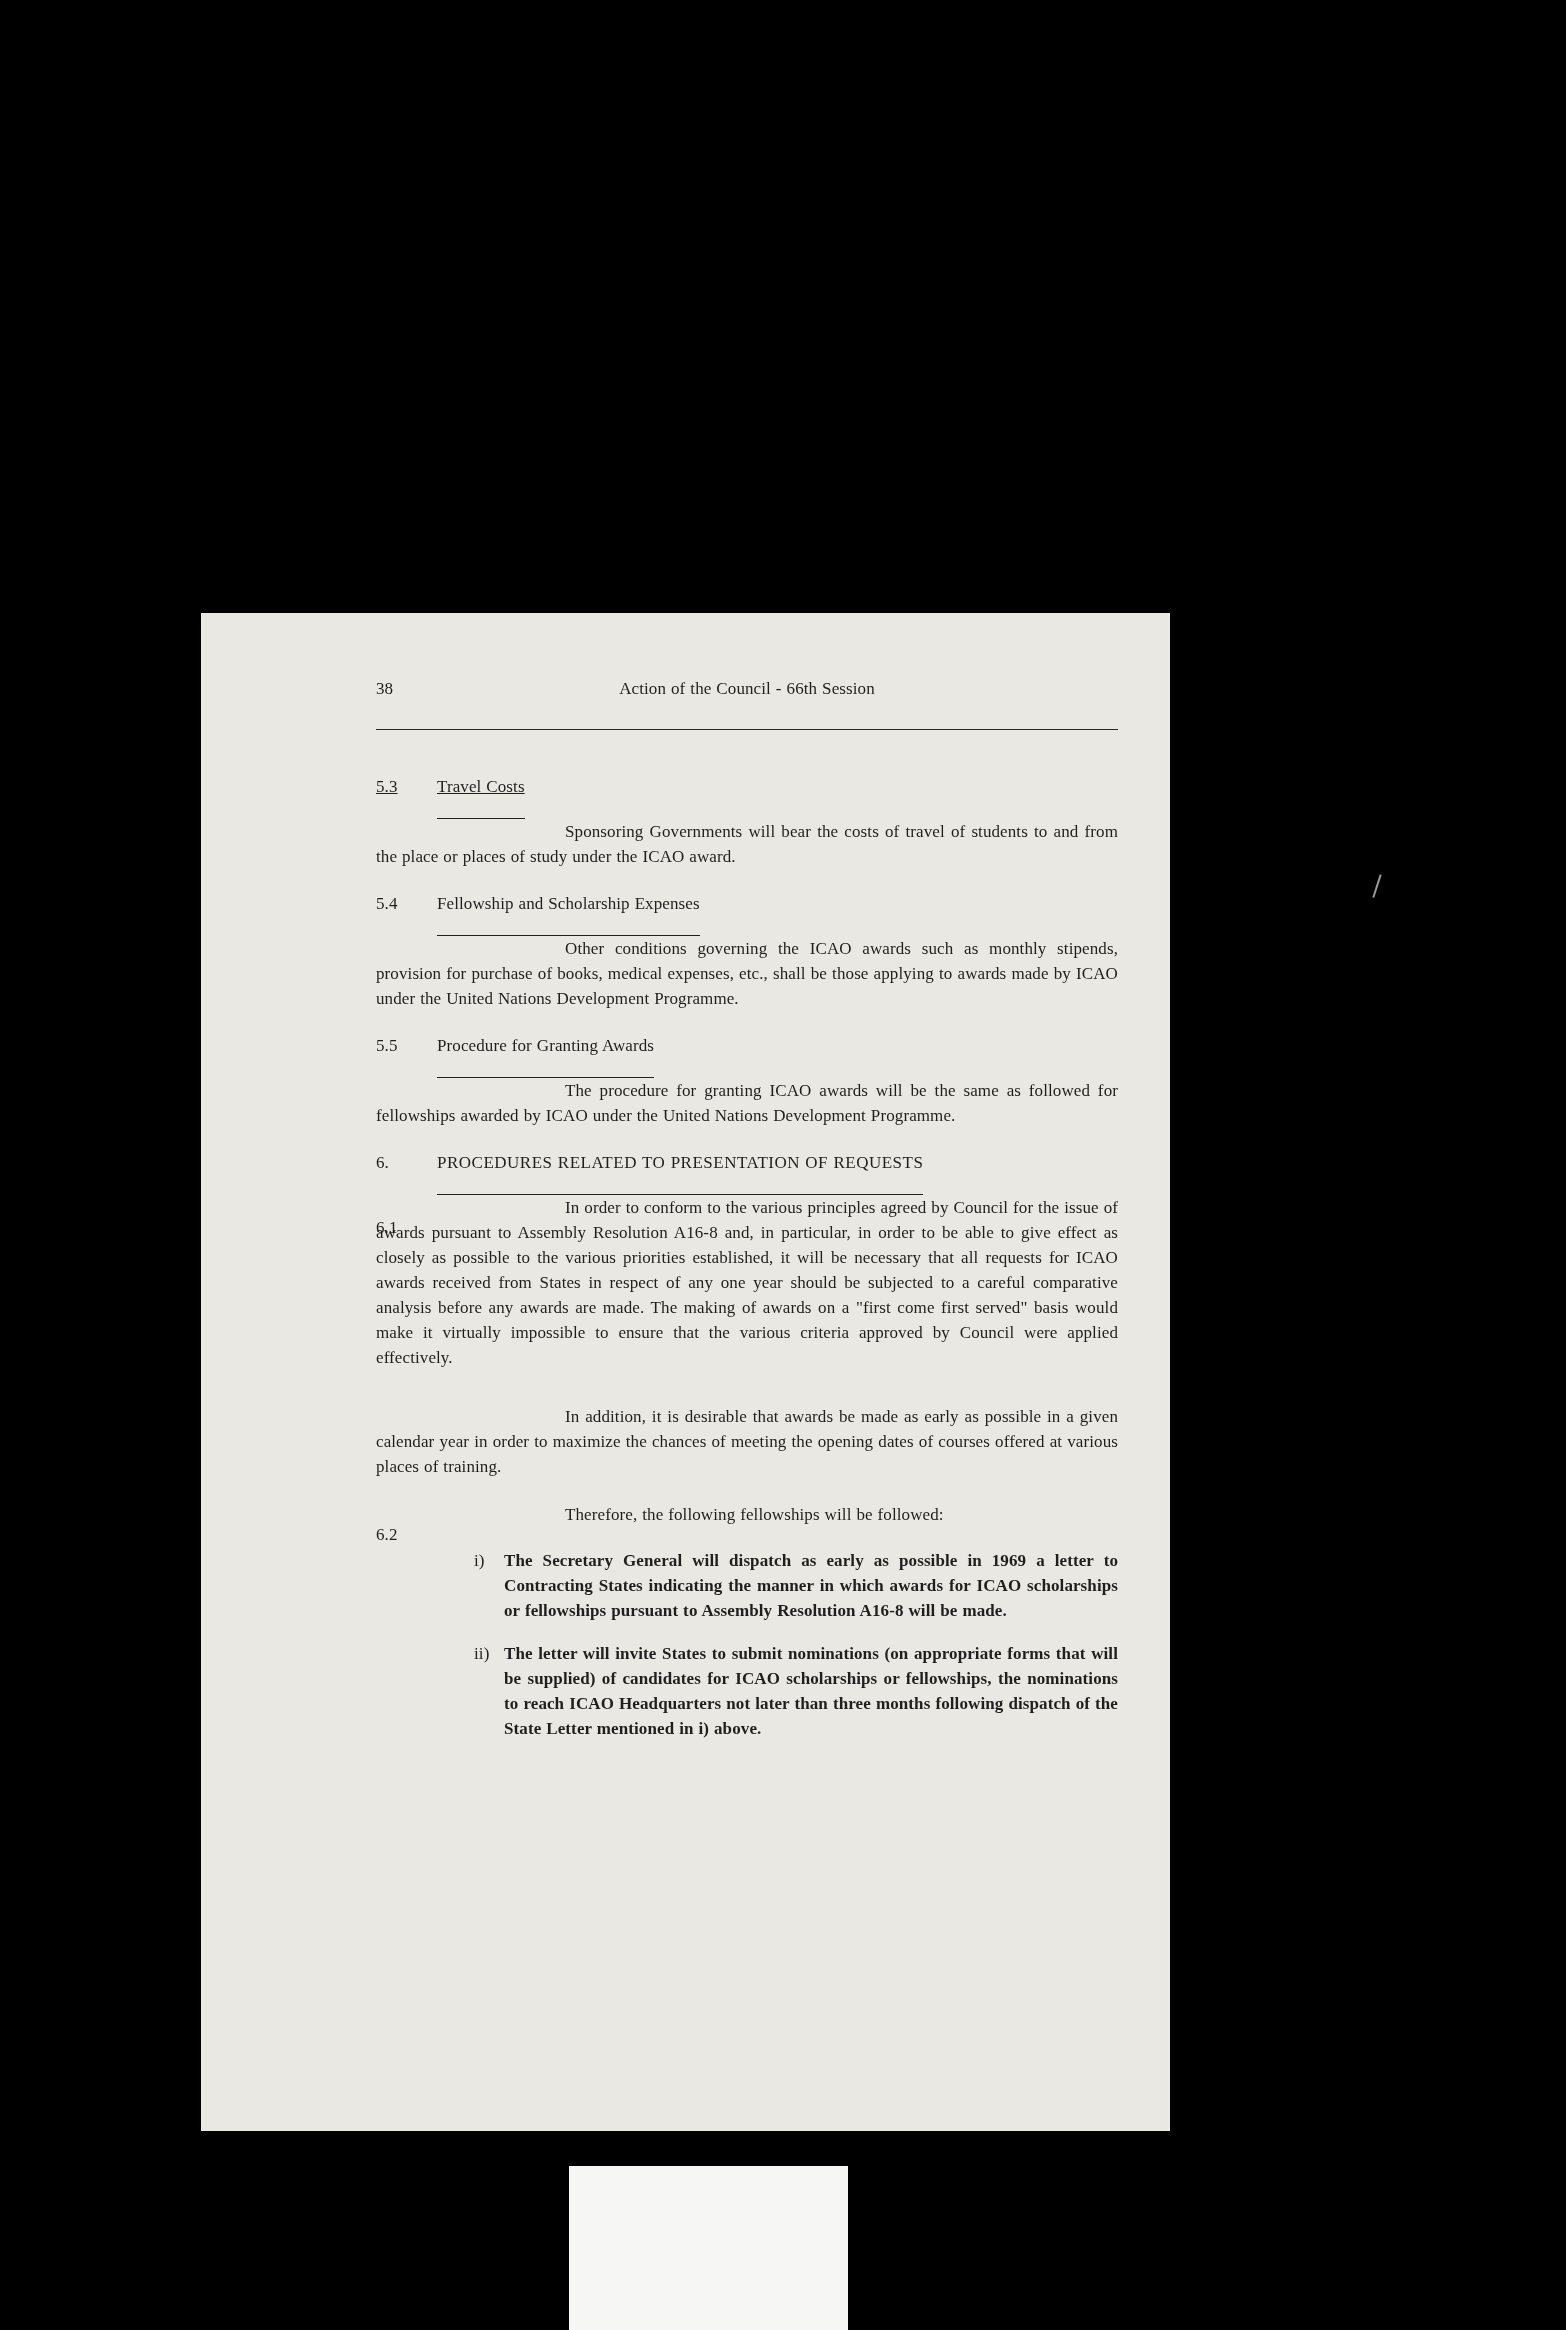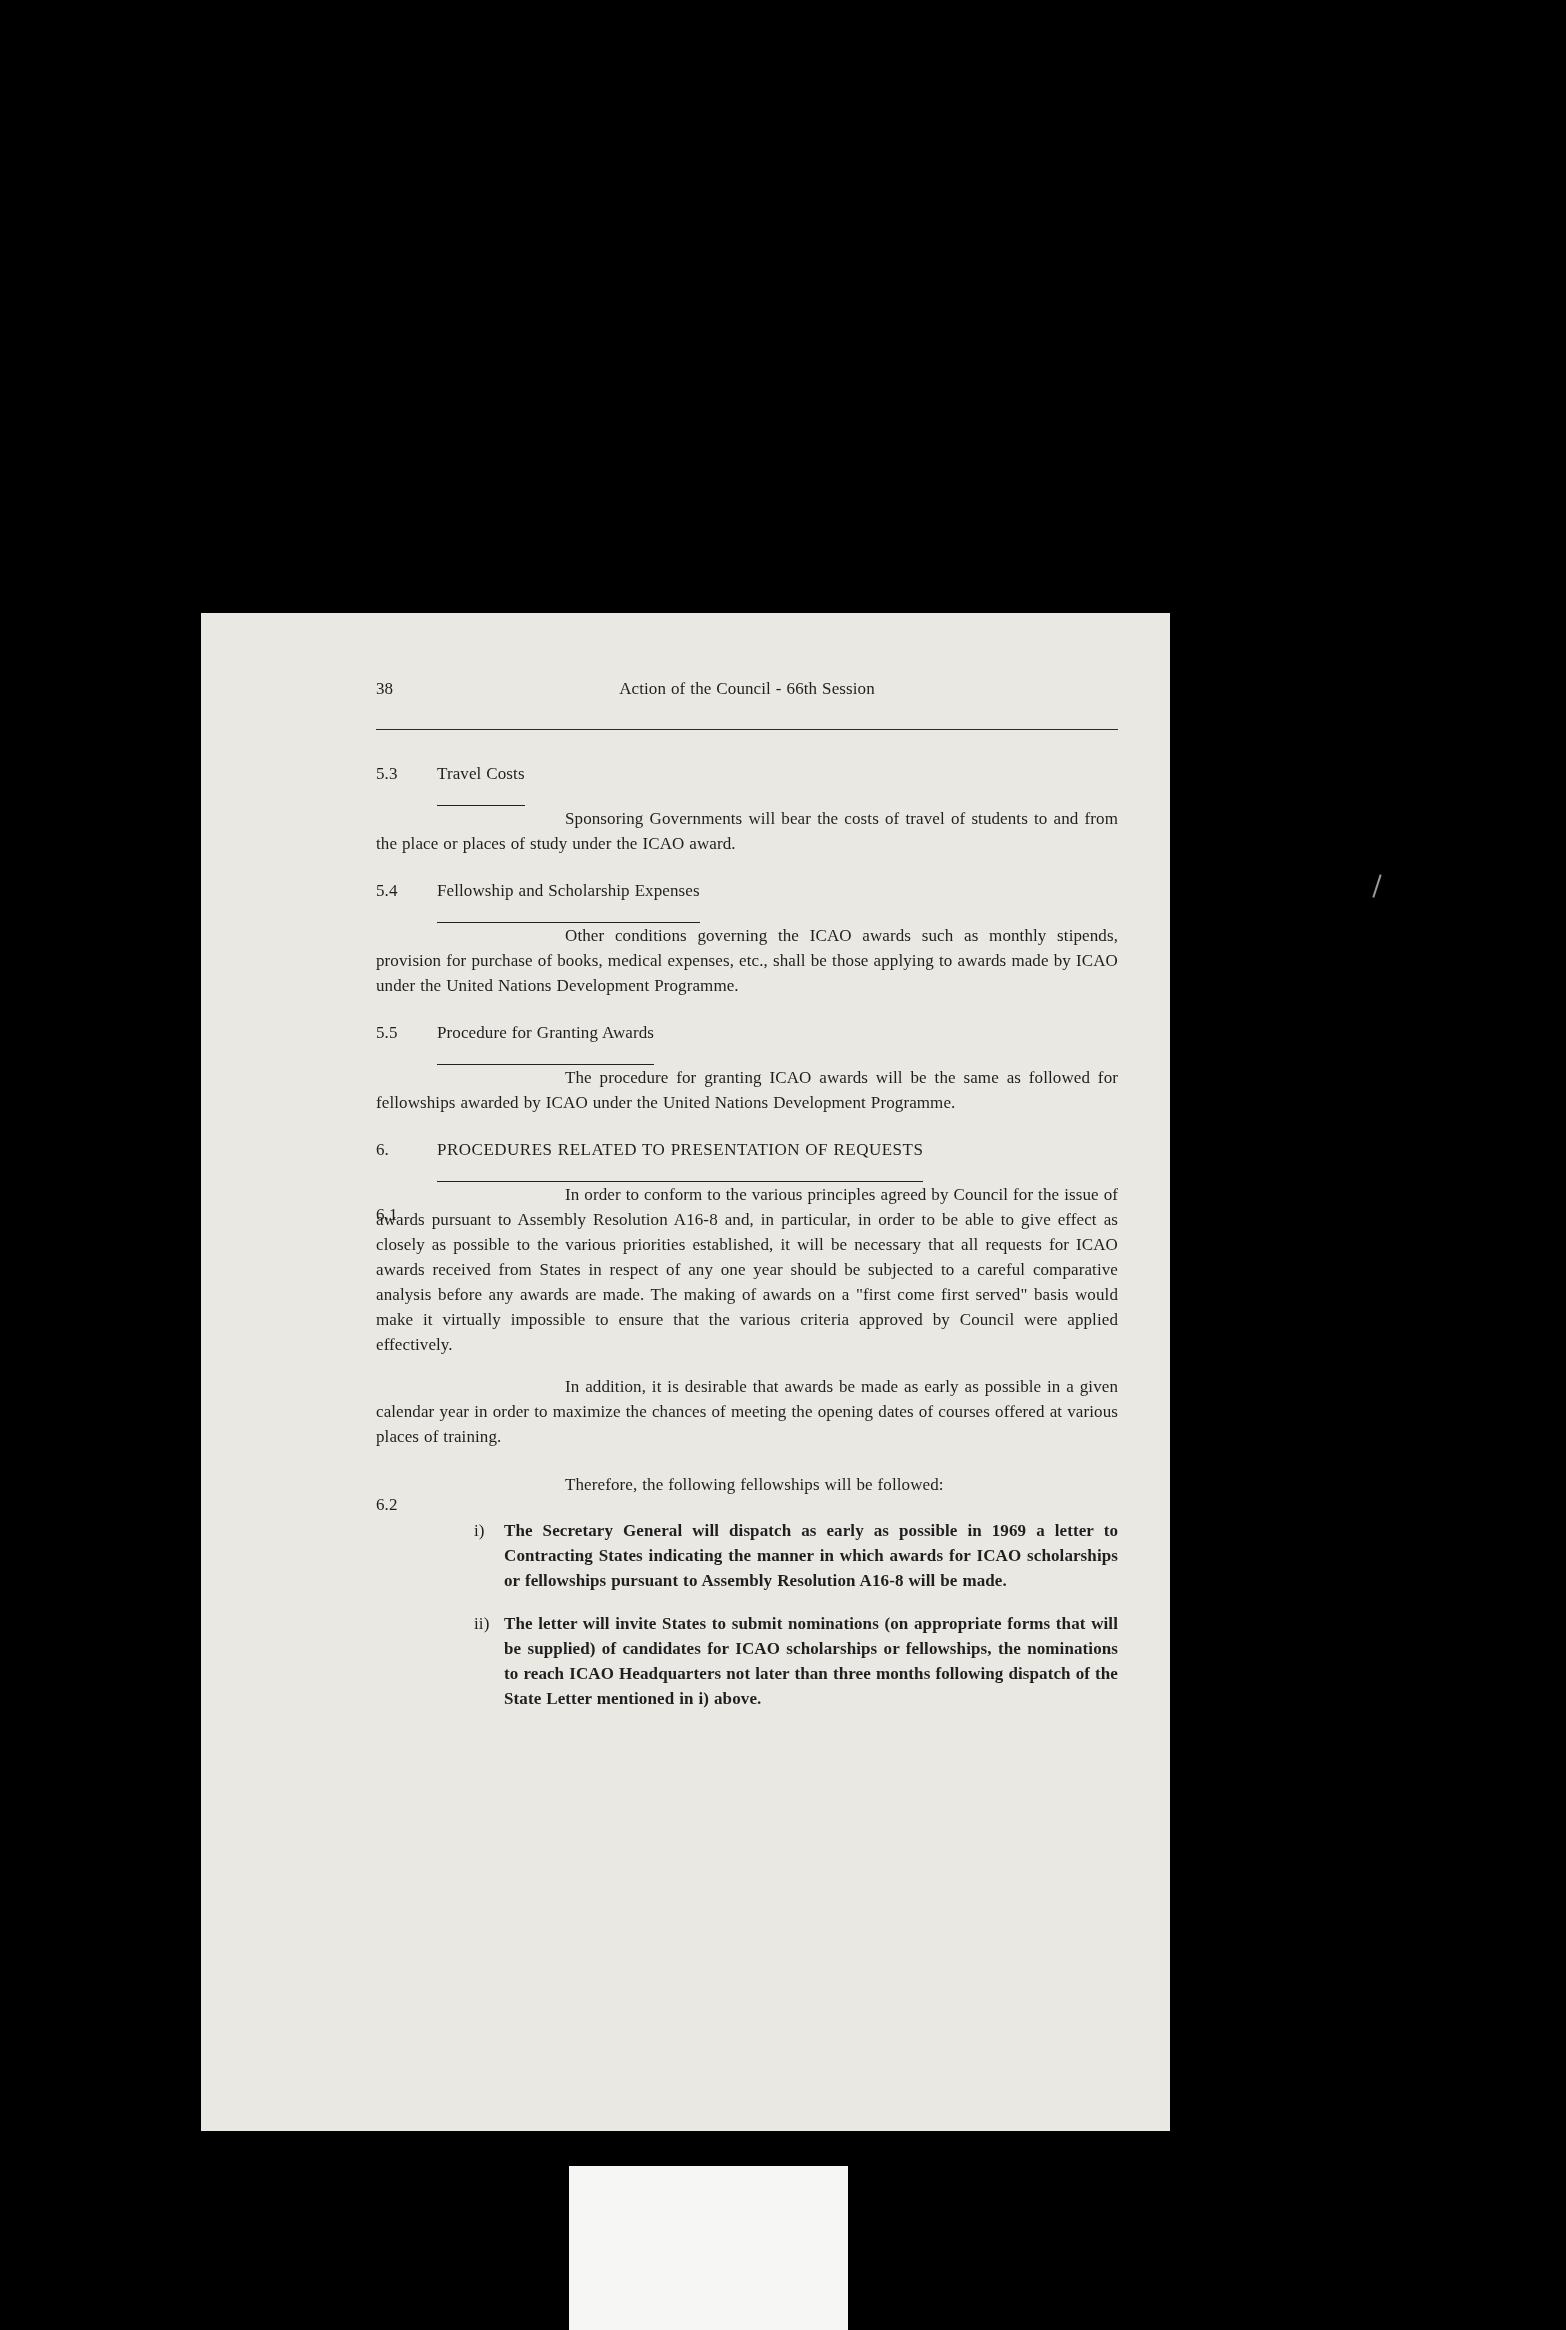--- a/index.html
+++ b/index.html
@@ -25,35 +25,35 @@
     word-spacing:0.6px;
   }
   .header { position:relative; text-align:center; }
   .pagenum { position:absolute; left:0; top:0; }
   .rule {
     margin-top:28px;
     border-bottom:1.8px solid #2a2a2a;
     height:0;
   }
   .sec-head { display:flex; margin-top:22px; }
-  .sec-head.first { margin-top:31px; }
+  .sec-head.first { margin-top:44px;text-decoration:underline; }
   .sec-num { width:61px; flex:none; }
   .sec-title {
     border-bottom:1.2px solid #222;
     padding-bottom:19px;
   }
   .sec-title.caps { letter-spacing:0.5px; }
   p.body {
     text-align:justify;
     text-indent:189px;
   }
   .numpara { position:relative; }
   .numpara .np-num { position:absolute; left:0; top:0;margin-top:20px; }
   .numpara.tight p.body { margin-top:23px; }
-  p.body.cont { margin-top:17px; }
+  p.body.cont { margin-top:34px; }
   .list { margin-top:20.7px; }
   .list-item {
     position:relative;
     padding-left:128px;
     margin-top:18px;
   }
   .list-item .marker { position:absolute; left:98px; top:0; }
   .list-item p { text-align:justify;font-weight:bold; }
   .bottom-tab {
     position:absolute;

